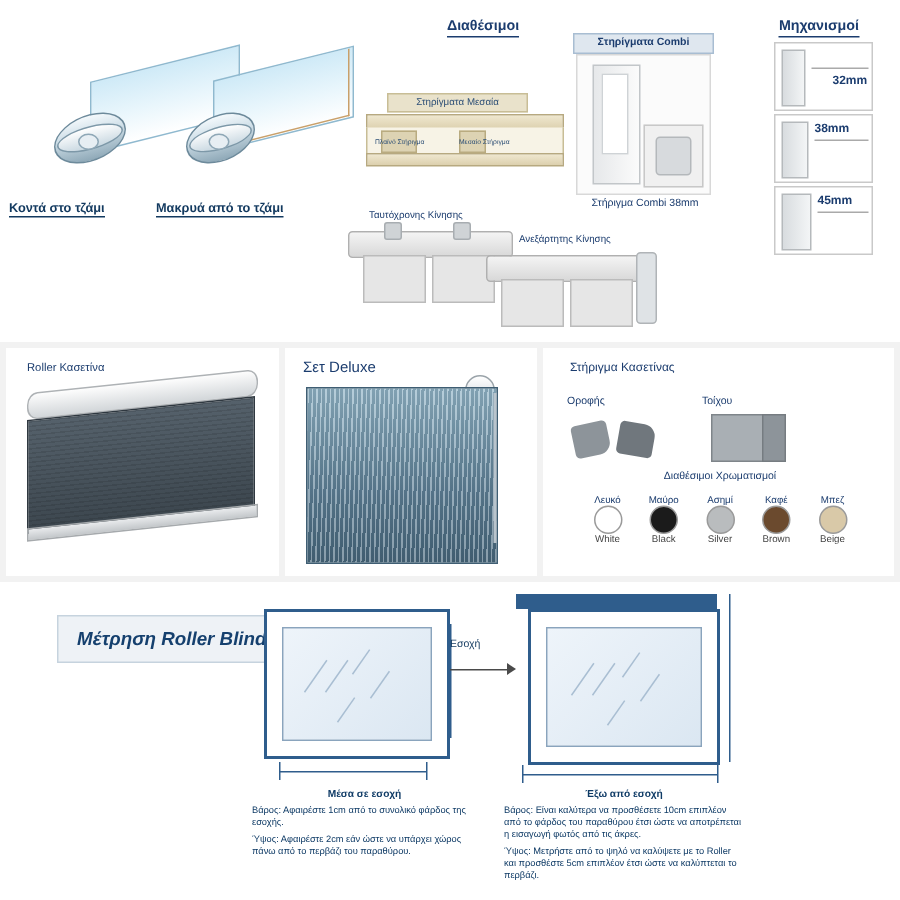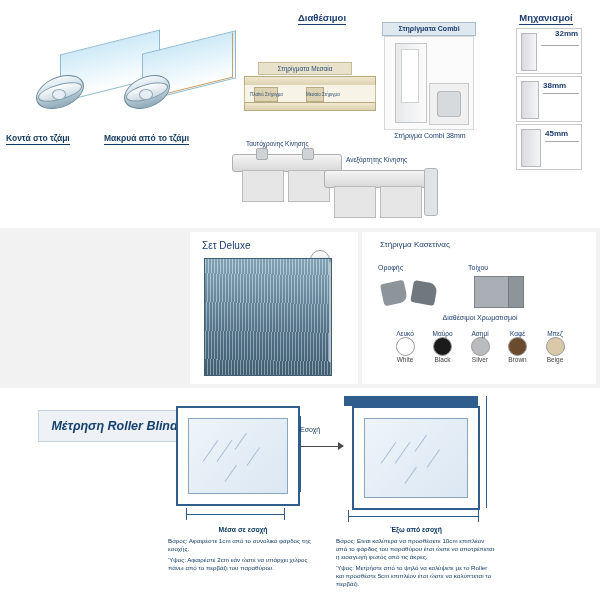--- a/index.html
+++ b/index.html
@@ -144,37 +144,43 @@
     <div class="abs" style="left:60px;top:22px;width:40px;height:30px;background:#e6e6e6;border:1px solid #bbb;"></div>
     <div class="abs" style="left:104px;top:4px;width:12px;height:46px;background:#dfe3e6;border:1px solid #b0b4b7;border-radius:3px;"></div>
   </div>
 
   <div class="abs hdr" style="left:498px;top:12px;width:96px;">
     <span class="hdr-ul">Μηχανισμοί</span>
   </div>
 
   <div class="abs mechcard" style="left:516px;top:28px;width:64px;height:44px;">
     <div class="abs" style="left:4px;top:4px;width:14px;height:36px;background:linear-gradient(90deg,#d8dcdf,#f3f5f6);border:1px solid #b5b9bc;"></div>
-    <div class="abs mm" style="left:24px;top:0;padding-left:14px;">32mm</div>
+    <div class="abs mm" style="left:24px;top:20px;padding-left:14px;">32mm</div>
     <div class="abs" style="left:24px;top:16px;width:38px;height:1px;background:#aaa;"></div>
   </div>
   <div class="abs mechcard" style="left:516px;top:76px;width:64px;height:44px;">
     <div class="abs" style="left:4px;top:4px;width:16px;height:36px;background:linear-gradient(90deg,#d8dcdf,#f3f5f6);border:1px solid #b5b9bc;"></div>
     <div class="abs mm" style="left:26px;top:4px;">38mm</div>
     <div class="abs" style="left:26px;top:16px;width:36px;height:1px;background:#aaa;"></div>
   </div>
   <div class="abs mechcard" style="left:516px;top:124px;width:64px;height:44px;">
     <div class="abs" style="left:4px;top:4px;width:18px;height:36px;background:linear-gradient(90deg,#d8dcdf,#f3f5f6);border:1px solid #b5b9bc;"></div>
     <div class="abs mm" style="left:28px;top:4px;">45mm</div>
     <div class="abs" style="left:28px;top:16px;width:34px;height:1px;background:#aaa;"></div>
   </div>
 </div>
 
 <div class="abs" id="sec2">
 
+  <div class="abs panel2" style="left:4px;top:4px;width:182px;height:152px;">
+    <div class="abs" style="left:14px;top:8px;font-size:7.5px;color:#1b3c6e;">Roller  Κασετίνα</div>
+    <div class="abs" style="left:14px;top:22px;width:152px;height:16px;background:linear-gradient(180deg,#fdfdfd,#d2d6d9);border:1px solid #aeb2b5;border-radius:7px/8px;transform:skewY(-6deg);"></div>
+    <div class="abs roller-shade" style="left:14px;top:40px;width:150px;height:74px;transform:skewY(-6deg);border:1px solid #2f3840;"></div>
+    <div class="abs" style="left:14px;top:112px;width:152px;height:7px;background:linear-gradient(180deg,#e9ebed,#c3c7ca);border:1px solid #a6aaad;transform:skewY(-6deg);"></div>
+  </div>
 
   <div class="abs panel2" style="left:190px;top:4px;width:168px;height:152px;">
     <div class="abs" style="left:12px;top:8px;font-size:10px;color:#1b3c6e;">Σετ Deluxe</div>
     <div class="abs" style="left:120px;top:18px;width:18px;height:18px;border-radius:50%;background:linear-gradient(180deg,#ffffff,#cfd6db);border:1px solid #9aa3a9;"></div>
     <div class="abs fabric" style="left:14px;top:26px;width:126px;height:116px;border:1px solid #3f5e73;"></div>
     <div class="abs" style="left:139px;top:30px;width:2px;height:100px;background:#b9c4cc;"></div>
   </div>
 
   <div class="abs panel2" style="left:362px;top:4px;width:234px;height:152px;">
     <div class="abs" style="left:18px;top:8px;font-size:8px;color:#1b3c6e;">Στήριγμα Κασετίνας</div>

